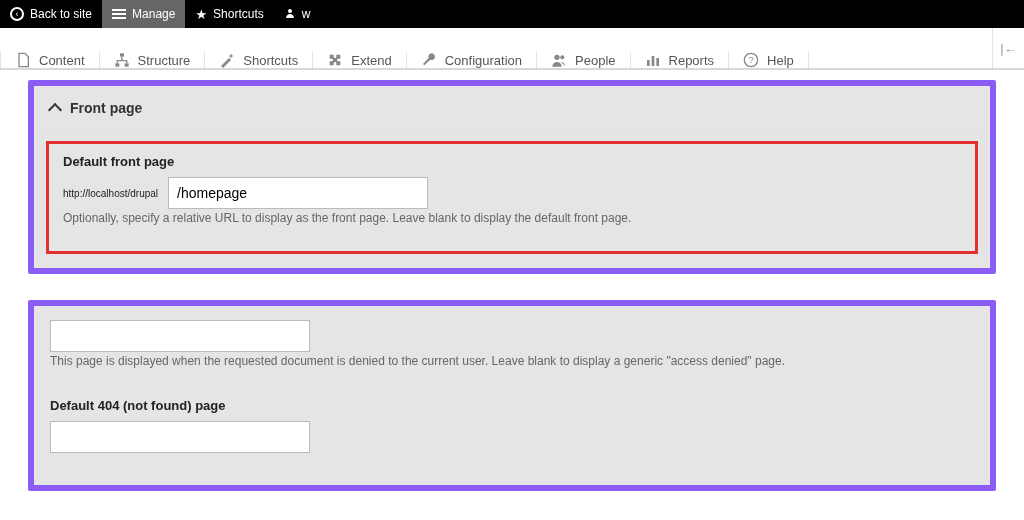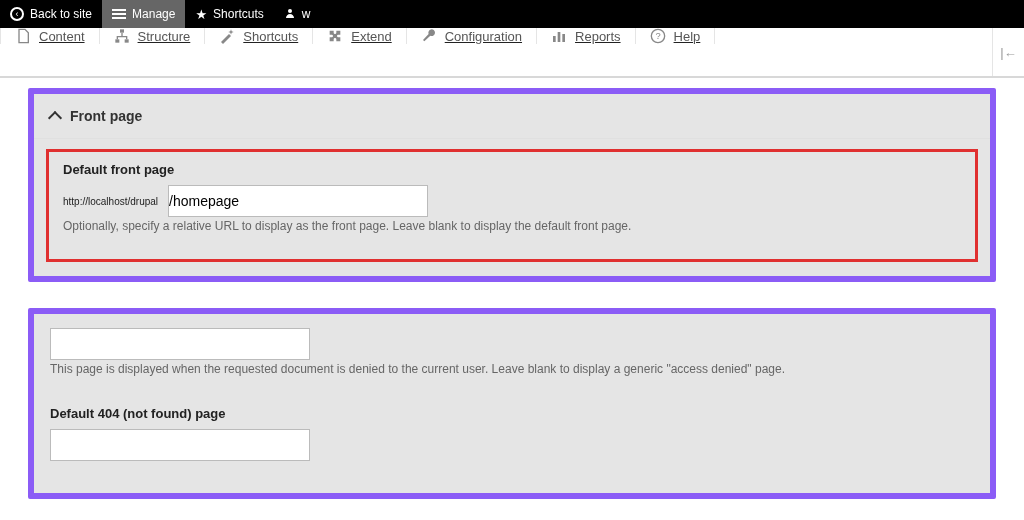--- a/index.html
+++ b/index.html
@@ -10,40 +10,40 @@
     .topbar-item { display: flex; align-items: center; padding: 0 10px; font-size: 12px; cursor: pointer; gap: 6px; }
     .topbar-item.active { background: #666; }
     .icon-circle-back { width: 14px; height: 14px; border: 2px solid #fff; border-radius: 50%; display: inline-flex; align-items: center; justify-content: center; font-size: 9px; line-height: 1; }
     .icon-hamburger { display: inline-flex; flex-direction: column; gap: 2px; }
     .icon-hamburger span { width: 14px; height: 2px; background: #fff; }
     .icon-star { font-size: 13px; }
     .icon-user { width: 12px; height: 12px; display: inline-block; }
 
     
     .adminbar-wrap { display: flex; align-items: stretch; border-bottom: 2px solid #d8d8d8; background: #fff; }
-    .adminbar { display: flex; align-items: flex-start; height: 48px; text-decoration: underline; }
+    .adminbar { display: flex; align-items: flex-end; height: 40px; }
     .adminbar-item { display: flex; align-items: center; padding: 0 14px; gap: 8px; color: #565656; font-size: 13px; border-right: 1px solid #e5e5e5; cursor: pointer; }
     .adminbar-item:first-child { border-left: 1px solid #e5e5e5; }
     .adminbar-icon { width: 16px; height: 16px; color: #888; }
     .adminbar-spacer { flex: 1; }
     .adminbar-collapse { width: 32px; display: flex; align-items: center; justify-content: center; border-left: 1px solid #e5e5e5; color: #999; cursor: pointer; }
 
     
     .page { padding: 10px 28px 40px 28px; }
 
     .panel { border: 6px solid #8b5cf6; background: #e5e5e5; border-radius: 2px; margin-bottom: 26px; }
     .panel-header { display: flex; align-items: center; gap: 10px; padding: 14px 16px; font-weight: 700; font-size: 14px; color: #333; border-bottom: 1px solid #e0e0e0; cursor: pointer; }
     .chevron-up { width: 10px; height: 10px; border-left: 2px solid #333; border-top: 2px solid #333; transform: rotate(45deg); margin-top: 4px; }
     .panel-body { padding: 14px 16px 18px 16px; }
 
     .field-group { margin-bottom: 14px; }
     .field-label { font-weight: 700; font-size: 13px; color: #222; display: block; margin-bottom: 8px; }
     .prefix-row { display: flex; align-items: center; gap: 10px; }
     .prefix-text { font-size: 10px; color: #222; }
-    input.text-input { border: 1px solid #bbb; padding: 6px 0; font-size: 14px; width: 260px; height: 32px; font-family: inherit; }
+    input.text-input { border: 1px solid #bbb; padding: 6px 8px; font-size: 14px; width: 260px; height: 32px; font-family: inherit; }
     .help-text { font-size: 12px; color: #666; margin-top: 2px; }
 
     
     .callout { border: 3px solid #e03030; padding: 10px 14px 12px 14px; margin: -4px; }
 
     svg { display: block; }
   </style>
 </head>
 <body>
 
@@ -106,20 +106,29 @@
       <span>Extend</span>
     </div>
     <div class="adminbar-item">
       <svg class="adminbar-icon" viewBox="0 0 24 24" fill="#888">
           <path d="M21 7a5 5 0 01-7 4.6L5 20l-2-2 8.4-9A5 5 0 1121 7z"></path>
         </svg>
       <span>Configuration</span>
     </div>
     <div class="adminbar-item">
       <svg class="adminbar-icon" viewBox="0 0 24 24" fill="#888">
+          <circle cx="9" cy="8" r="4"></circle>
+          <path d="M2 22c0-4 3-7 7-7s7 3 7 7"></path>
+          <circle cx="17" cy="8" r="3"></circle>
+          <path d="M15 15c3 0 6 2 6 6"></path>
+        </svg>
+      <span>People</span>
+    </div>
+    <div class="adminbar-item">
+      <svg class="adminbar-icon" viewBox="0 0 24 24" fill="#888">
           <rect x="3" y="12" width="4" height="9"></rect>
           <rect x="10" y="6" width="4" height="15"></rect>
           <rect x="17" y="9" width="4" height="12"></rect>
         </svg>
       <span>Reports</span>
     </div>
     <div class="adminbar-item">
       <svg class="adminbar-icon" viewBox="0 0 24 24" fill="#888">
           <circle cx="12" cy="12" r="10" fill="none" stroke="#888" stroke-width="2"></circle>
           <text x="12" y="17" text-anchor="middle" font-size="14" fill="#888">?</text>

